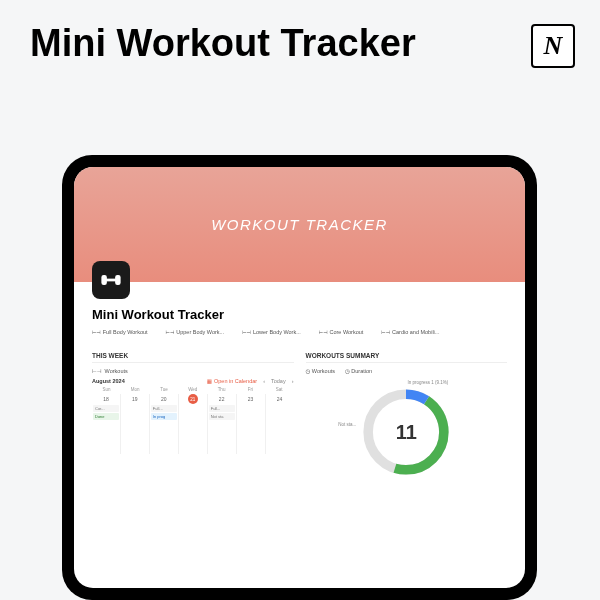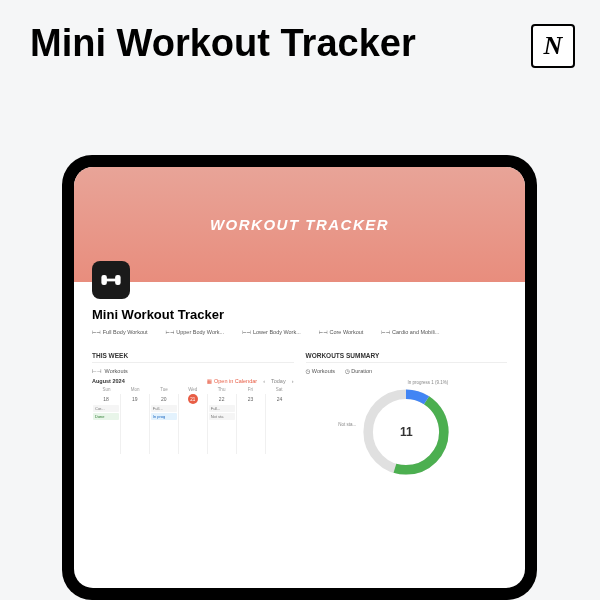--- a/index.html
+++ b/index.html
@@ -2,21 +2,21 @@
 <html><head>
 <meta charset="utf-8">
 <style>
 *{margin:0;padding:0;box-sizing:border-box;font-family:-apple-system,BlinkMacSystemFont,'Segoe UI',sans-serif}
 body{width:600px;height:600px;background:#f5f6f7;overflow:hidden;position:relative}
 .header-title{position:absolute;top:22px;left:30px;font-size:38px;font-weight:800;color:#000;line-height:1.15}
 .notion-logo{position:absolute;top:24px;right:25px;width:44px;height:44px;border:2.5px solid #000;border-radius:4px;display:flex;align-items:center;justify-content:center;font-weight:900;font-size:26px;font-family:Georgia,serif;font-style:italic;background:#fff}
 .device{position:absolute;top:155px;left:62px;width:475px;height:445px;background:#000;border-radius:30px;padding:12px}
 .screen{width:100%;height:100%;background:#fff;border-radius:19px;overflow:hidden;position:relative}
 .gradient-header{height:115px;background:linear-gradient(180deg,#e8a498 0%,#e88d7d 100%);display:flex;align-items:center;justify-content:center}
-.gradient-title{color:#fff;font-size:15px;font-weight:700;letter-spacing:1.5px;font-style:italic}
+.gradient-title{color:#fff;font-size:15px;font-weight:400;letter-spacing:1.5px;font-style:italic}
 .app-icon{position:absolute;top:94px;left:18px;width:38px;height:38px;background:#1a1a1a;border-radius:8px;display:flex;align-items:center;justify-content:center}
 .app-icon svg{width:22px;height:22px}
 .page-title{position:absolute;top:140px;left:18px;font-size:13px;font-weight:700;color:#000}
 .categories{position:absolute;top:162px;left:18px;right:18px;display:flex;gap:18px;font-size:5.5px;color:#555}
 .cat-item{display:flex;align-items:center;gap:2px;white-space:nowrap}
 .dumbbell-mini{font-size:5px}
 .section-row{position:absolute;top:185px;left:18px;right:18px;display:flex;gap:12px}
 .section-left{flex:1}
 .section-right{flex:1}
 .section-title{font-size:6.5px;font-weight:700;color:#333;border-bottom:1px solid #eee;padding-bottom:3px;margin-bottom:5px}
@@ -32,21 +32,21 @@
 .cal-date{flex:1;text-align:center;position:relative;height:60px;border-right:1px solid #f0f0f0}
 .cal-date:last-child{border-right:none}
 .date-num{font-size:5px;padding:2px 0}
 .date-num.today{background:#e85d45;color:#fff;width:10px;height:10px;border-radius:50%;display:inline-flex;align-items:center;justify-content:center;font-size:4.5px}
 .event{font-size:4px;padding:1px 2px;margin:1px;border-radius:1px;text-align:left;white-space:nowrap;overflow:hidden}
 .ev-done{background:#e8f5e9;color:#2e7d32}
 .ev-prog{background:#e3f2fd;color:#1565c0}
 .ev-na{background:#f5f5f5;color:#757575}
 .donut-wrap{position:relative;width:100px;height:100px;margin:8px auto 0}
 .donut{width:100px;height:100px}
-.donut-center{position:absolute;top:50%;left:50%;transform:translate(-50%,-50%);font-size:12px;font-weight:700;color:#333}
+.donut-center{position:absolute;top:50%;left:50%;transform:translate(-50%,-50%);font-size:20px;font-weight:700;color:#333}
 .donut-label{position:absolute;font-size:4.5px;color:#888}
 .donut-label.top{top:-2px;right:8px}
 .donut-label.left{top:40px;left:-18px}
 </style>
 </head>
 <body>
 
 <div class="header-title">Mini Workout Tracker</div>
 <div class="notion-logo">N</div>
 

